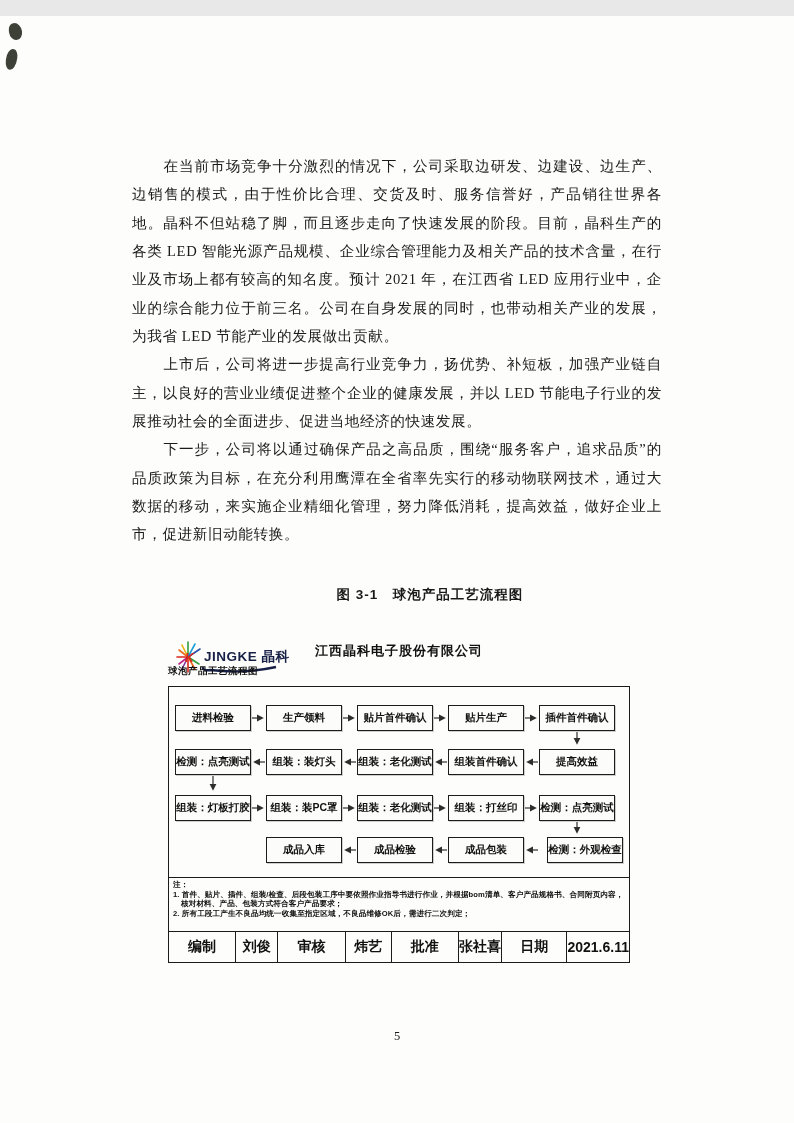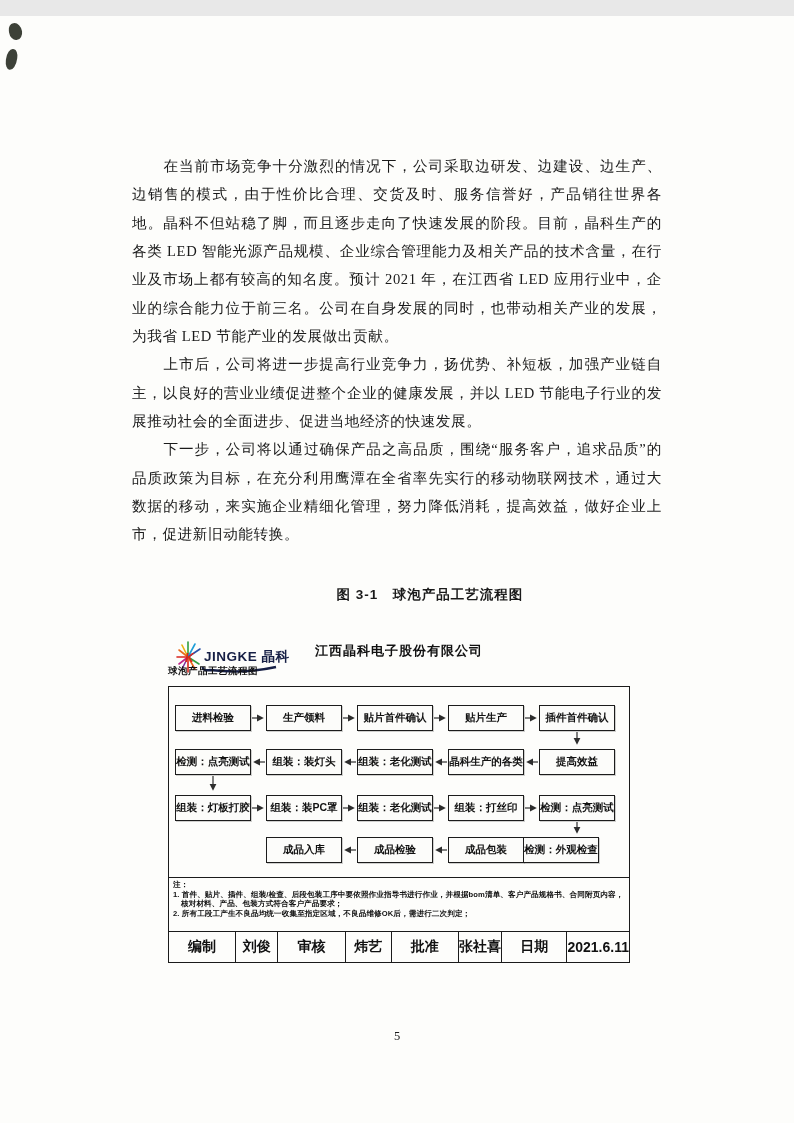--- a/index.html
+++ b/index.html
@@ -152,33 +152,33 @@
 
       <div class="fbox" style="left:6px;top:18px">进料检验</div>
       <div class="fbox" style="left:97px;top:18px">生产领料</div>
       <div class="fbox" style="left:188px;top:18px">贴片首件确认</div>
       <div class="fbox" style="left:279px;top:18px">贴片生产</div>
       <div class="fbox" style="left:370px;top:18px">插件首件确认</div>
 
       <div class="fbox" style="left:6px;top:62px">检测：点亮测试</div>
       <div class="fbox" style="left:97px;top:62px">组装：装灯头</div>
       <div class="fbox" style="left:188px;top:62px">组装：老化测试</div>
-      <div class="fbox" style="left:279px;top:62px">晶科生产的各类</div>
+      <div class="fbox" style="left:279px;top:62px">组装首件确认</div>
       <div class="fbox" style="left:370px;top:62px">提高效益</div>
 
       <div class="fbox" style="left:6px;top:108px">组装：灯板打胶</div>
       <div class="fbox" style="left:97px;top:108px">组装：装PC罩</div>
       <div class="fbox" style="left:188px;top:108px">组装：老化测试</div>
       <div class="fbox" style="left:279px;top:108px">组装：打丝印</div>
       <div class="fbox" style="left:370px;top:108px">检测：点亮测试</div>
 
       <div class="fbox" style="left:97px;top:150px">成品入库</div>
       <div class="fbox" style="left:188px;top:150px">成品检验</div>
       <div class="fbox" style="left:279px;top:150px">成品包装</div>
-      <div class="fbox" style="left:354px;top:150px">检测：外观检查</div>
+      <div class="fbox" style="left:378px;top:150px">检测：外观检查</div>
 
       <div class="notes">
         <div class="note-title">注：</div>
         <div class="note-item">1. 首件、贴片、插件、组装/检查、后段包装工序中要依照作业指导书进行作业，并根据bom清单、客户产品规格书、合同附页内容，核对材料、产品、包装方式符合客户产品要求；</div>
         <div class="note-item">2. 所有工段工产生不良品均统一收集至指定区域，不良品维修OK后，需进行二次判定；</div>
       </div>
 
       <div class="approval">
         <div class="acell w1">编制</div>
         <div class="acell w2">刘俊</div>

